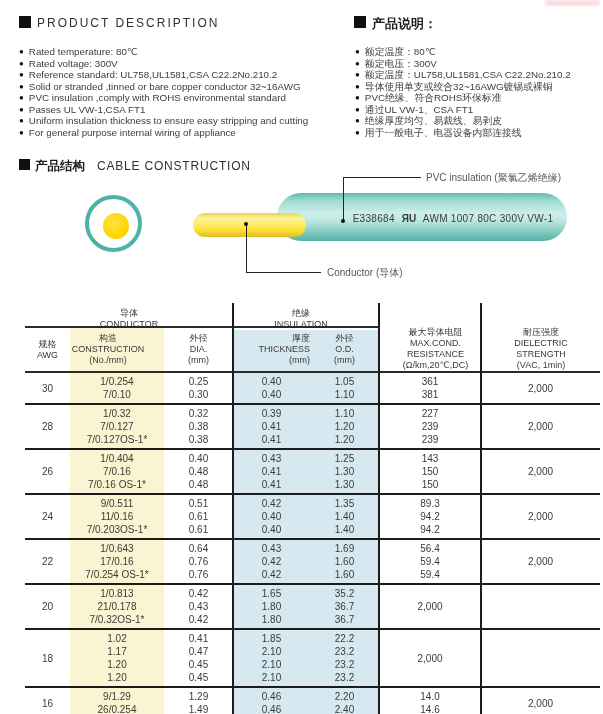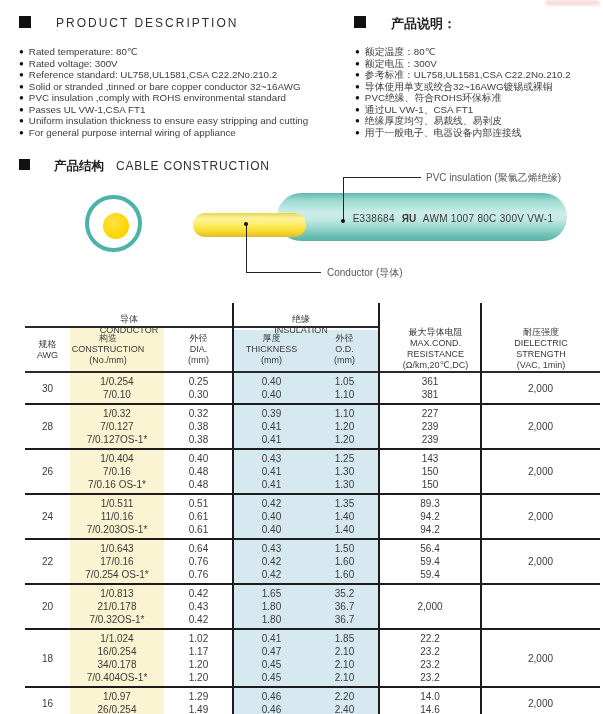--- a/index.html
+++ b/index.html
@@ -1,21 +1,21 @@
 <!DOCTYPE html>
 <html><head>
 <meta charset="utf-8">
 <style>
   html,body{margin:0;padding:0;}
   body{
     width:603px;height:714px;position:relative;overflow:hidden;background:#ffffff;
     font-family:"Liberation Sans","DejaVu Sans",sans-serif;color:#3a3a3a;
     -webkit-font-smoothing:antialiased;
   }
-  .abs{position:absolute;margin-left:19px;}
+  .abs{position:absolute;}
 
   
   .sq{position:absolute;width:12px;height:12px;background:#111;}
   .sec-title-en{font-size:12px;letter-spacing:2px;color:#2f2f2f;}
   .sec-title-cn{font-size:13px;font-weight:bold;color:#1e1e1e;}
 
   
   .blist{position:absolute;}
   .bullet-line{display:flex;align-items:flex-start;gap:5px;height:11.5px;line-height:11.5px;
     font-size:9.8px;color:#3d3d3d;white-space:nowrap;}
@@ -53,21 +53,21 @@
   .logo-smudge{position:absolute;left:545px;top:0;width:55px;height:6px;background:#f0b6ba;
     opacity:.45;border-radius:3px;filter:blur(1px);}
 
   
   .spec-table{position:absolute;left:25px;top:303px;width:575px;height:411px;overflow:hidden;}
   .band{position:absolute;bottom:0;z-index:0;}
   .band-yellow{left:45px;top:25px;width:94px;background:#faf4d2;}
   .band-blue{left:208px;top:27px;width:146px;background:#d7e9f0;}
   .vline{position:absolute;top:0;bottom:0;width:2px;background:#1c1c1c;z-index:3;}
   .hline{position:absolute;background:#2a2a2a;z-index:2;}
-  .gh{position:absolute;top:11px;text-align:center;font-size:9px;line-height:11px;color:#3a3a3a;z-index:1;}
+  .gh{position:absolute;top:5px;text-align:center;font-size:9px;line-height:11px;color:#3a3a3a;z-index:1;}
   .ch{position:absolute;display:flex;flex-direction:column;justify-content:center;
     text-align:center;font-size:9px;line-height:11px;color:#3a3a3a;z-index:1;}
   .tbody{position:absolute;left:0;top:70px;width:575px;z-index:1;}
   .trow{
     display:grid;grid-template-columns:45px 94px 69px 77px 69px 102px 119px;
     border-bottom:2px solid #1c1c1c;padding:2px 0;
   }
   .trow:last-child{border-bottom:none;}
   .tcell{text-align:center;font-size:10px;line-height:13px;color:#3a3a3a;}
   .tcell.mid{align-self:center;}
@@ -120,21 +120,21 @@
     <div class="bullet-line">
       <span class="bdot">●</span>
       <span>额定温度：80℃</span>
     </div>
     <div class="bullet-line">
       <span class="bdot">●</span>
       <span>额定电压：300V</span>
     </div>
     <div class="bullet-line">
       <span class="bdot">●</span>
-      <span>参考标准：UL758,UL1581,CSA C22.2No.210.2</span>
+      <span>额定温度：UL758,UL1581,CSA C22.2No.210.2</span>
     </div>
     <div class="bullet-line">
       <span class="bdot">●</span>
       <span>导体使用单支或绞合32~16AWG镀锡或裸铜</span>
     </div>
     <div class="bullet-line">
       <span class="bdot">●</span>
       <span>PVC绝缘、符合ROHS环保标准</span>
     </div>
     <div class="bullet-line">
@@ -205,21 +205,21 @@
   <div class="ch" style="left:45px;top:25px;width:76px;height:43px;">
     <div>构造</div>
     <div>CONSTRUCTION</div>
     <div>(No./mm)</div>
   </div>
   <div class="ch" style="left:139px;top:25px;width:69px;height:43px;">
     <div>外径</div>
     <div>DIA.</div>
     <div>(mm)</div>
   </div>
-  <div class="ch" style="left:208px;top:25px;width:77px;height:43px;">
+  <div class="ch" style="left:208px;top:25px;width:77px;height:43px;text-align:right;">
     <div>厚度</div>
     <div>THICKNESS</div>
     <div>(mm)</div>
   </div>
   <div class="ch" style="left:285px;top:25px;width:69px;height:43px;">
     <div>外径</div>
     <div>O.D.</div>
     <div>(mm)</div>
   </div>
   <div class="ch" style="left:354px;top:24px;width:101px;height:44px;padding-left:6px;">
@@ -314,21 +314,21 @@
         <div class="tcell">
           <div>143</div>
           <div>150</div>
           <div>150</div>
         </div>
         <div class="tcell mid">2,000</div>
       </div>
       <div class="trow">
         <div class="tcell mid">24</div>
         <div class="tcell">
-          <div>1/0.511</div>
+          <div>9/0.511</div>
           <div>11/0.16</div>
           <div>7/0.203OS-1*</div>
         </div>
         <div class="tcell">
           <div>0.51</div>
           <div>0.61</div>
           <div>0.61</div>
         </div>
         <div class="tcell">
           <div>0.42</div>
@@ -358,21 +358,21 @@
           <div>0.64</div>
           <div>0.76</div>
           <div>0.76</div>
         </div>
         <div class="tcell">
           <div>0.43</div>
           <div>0.42</div>
           <div>0.42</div>
         </div>
         <div class="tcell">
-          <div>1.50</div>
+          <div>1.69</div>
           <div>1.60</div>
           <div>1.60</div>
         </div>
         <div class="tcell">
           <div>56.4</div>
           <div>59.4</div>
           <div>59.4</div>
         </div>
         <div class="tcell mid">2,000</div>
       </div>
@@ -395,26 +395,20 @@
         </div>
         <div class="tcell">
           <div>35.2</div>
           <div>36.7</div>
           <div>36.7</div>
         </div>
         <div class="tcell mid">2,000</div>
       </div>
       <div class="trow">
         <div class="tcell mid">18</div>
-        <div class="tcell">
-          <div>1/1.024</div>
-          <div>16/0.254</div>
-          <div>34/0.178</div>
-          <div>7/0.404OS-1*</div>
-        </div>
         <div class="tcell">
           <div>1.02</div>
           <div>1.17</div>
           <div>1.20</div>
           <div>1.20</div>
         </div>
         <div class="tcell">
           <div>0.41</div>
           <div>0.47</div>
           <div>0.45</div>
@@ -430,21 +424,21 @@
           <div>22.2</div>
           <div>23.2</div>
           <div>23.2</div>
           <div>23.2</div>
         </div>
         <div class="tcell mid">2,000</div>
       </div>
       <div class="trow">
         <div class="tcell mid">16</div>
         <div class="tcell">
-          <div>1/0.97</div>
+          <div>9/1.29</div>
           <div>26/0.254</div>
         </div>
         <div class="tcell">
           <div>1.29</div>
           <div>1.49</div>
         </div>
         <div class="tcell">
           <div>0.46</div>
           <div>0.46</div>
         </div>

